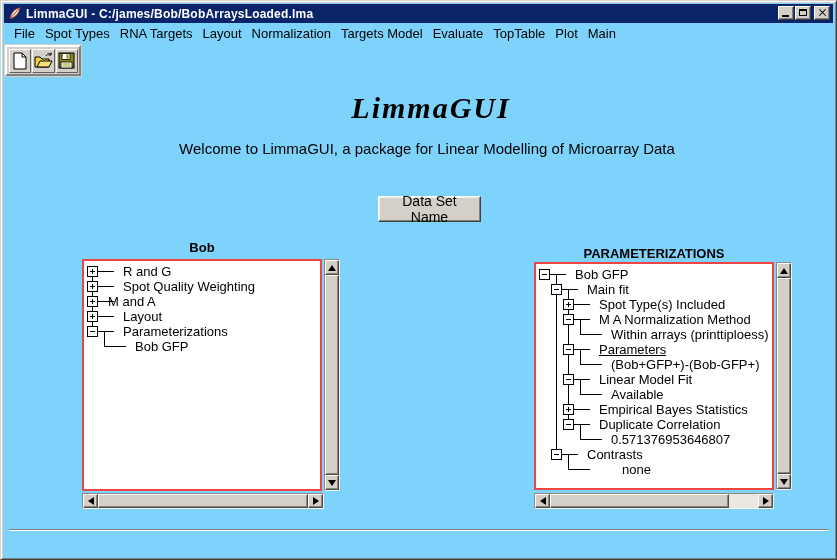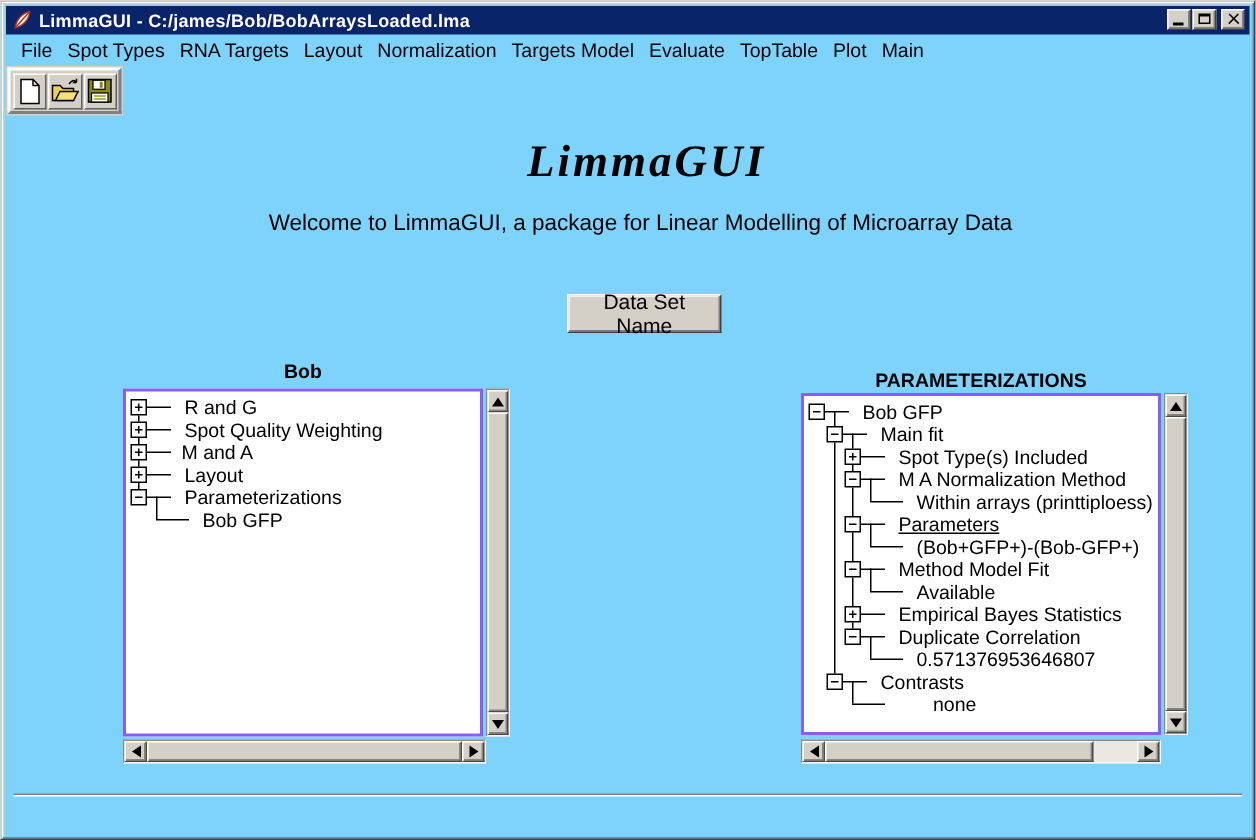--- a/index.html
+++ b/index.html
@@ -79,21 +79,21 @@
     border:1px solid;border-color:#fff #404040 #404040 #fff;
     box-shadow: inset -1px -1px 0 #808080, inset 1px 1px 0 #f2f0ec;
     display:flex;align-items:center;justify-content:center;box-sizing:border-box;
     font-family:"Liberation Sans",sans-serif;
   }
   
   .tree-header{
     position:absolute;font-size:13px;font-weight:bold;color:#000;text-align:center;white-space:nowrap;
   }
   .tree-box{
-    position:absolute;background:#fff;border:2px solid #8b5cf6;box-sizing:border-box;overflow:hidden;
+    position:absolute;background:#fff;border:2px solid #ef4444;box-sizing:border-box;overflow:hidden;
   }
   .tree-inner{position:absolute;inset:0;}
   .tline{position:absolute;background:#000;}
   .tbox{
     position:absolute;width:11px;height:11px;background:#fff;
     border:1px solid #000;box-sizing:border-box;
   }
   .pm-h{position:absolute;left:2px;top:4px;width:5px;height:1px;background:#000;}
   .pm-v{position:absolute;left:4px;top:2px;width:1px;height:5px;background:#000;}
   .tlabel{
@@ -213,21 +213,21 @@
         <div class="tbox" style="left: 3px; top: 20px;">
           <span class="pm-h"></span>
           <span class="pm-v"></span>
         </div>
         <div class="tlabel" style="left: 39px; top: 19px;">Spot Quality Weighting</div>
         <div class="tline" style="left: 14px; top: 40px; width: 16px; height: 1px;"></div>
         <div class="tbox" style="left: 3px; top: 35px;">
           <span class="pm-h"></span>
           <span class="pm-v"></span>
         </div>
-        <div class="tlabel" style="left: 37px; top: 34px;">M and A</div>
+        <div class="tlabel" style="left: 24px; top: 34px;">M and A</div>
         <div class="tline" style="left: 14px; top: 55px; width: 16px; height: 1px;"></div>
         <div class="tbox" style="left: 3px; top: 50px;">
           <span class="pm-h"></span>
           <span class="pm-v"></span>
         </div>
         <div class="tlabel" style="left: 39px; top: 49px;">Layout</div>
         <div class="tline" style="left: 14px; top: 70px; width: 16px; height: 1px;"></div>
         <div class="tbox" style="left: 3px; top: 65px;">
           <span class="pm-h"></span>
         </div>
@@ -292,21 +292,21 @@
         <div class="tbox" style="left: 27px; top: 80px;">
           <span class="pm-h"></span>
         </div>
         <div class="tlabel" style="left: 63px; top: 79px; text-decoration: underline;">Parameters</div>
         <div class="tline" style="left: 44px; top: 100px; width: 22px; height: 1px;"></div>
         <div class="tlabel" style="left: 75px; top: 94px;">(Bob+GFP+)-(Bob-GFP+)</div>
         <div class="tline" style="left: 38px; top: 115px; width: 16px; height: 1px;"></div>
         <div class="tbox" style="left: 27px; top: 110px;">
           <span class="pm-h"></span>
         </div>
-        <div class="tlabel" style="left: 63px; top: 109px;">Method Model Fit</div>
+        <div class="tlabel" style="left: 63px; top: 109px;">Linear Model Fit</div>
         <div class="tline" style="left: 44px; top: 130px; width: 22px; height: 1px;"></div>
         <div class="tlabel" style="left: 75px; top: 124px;">Available</div>
         <div class="tline" style="left: 38px; top: 145px; width: 16px; height: 1px;"></div>
         <div class="tbox" style="left: 27px; top: 140px;">
           <span class="pm-h"></span>
           <span class="pm-v"></span>
         </div>
         <div class="tlabel" style="left: 63px; top: 139px;">Empirical Bayes Statistics</div>
         <div class="tline" style="left: 38px; top: 160px; width: 16px; height: 1px;"></div>
         <div class="tbox" style="left: 27px; top: 155px;">

